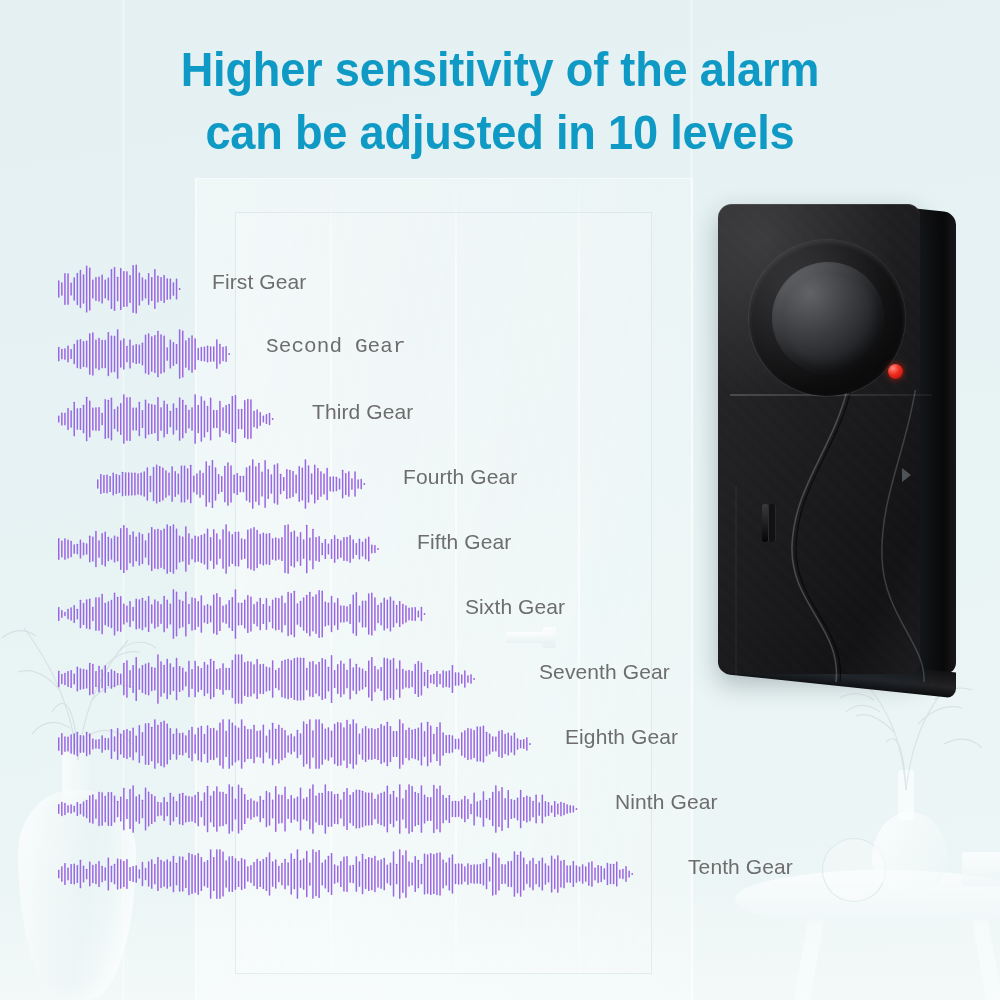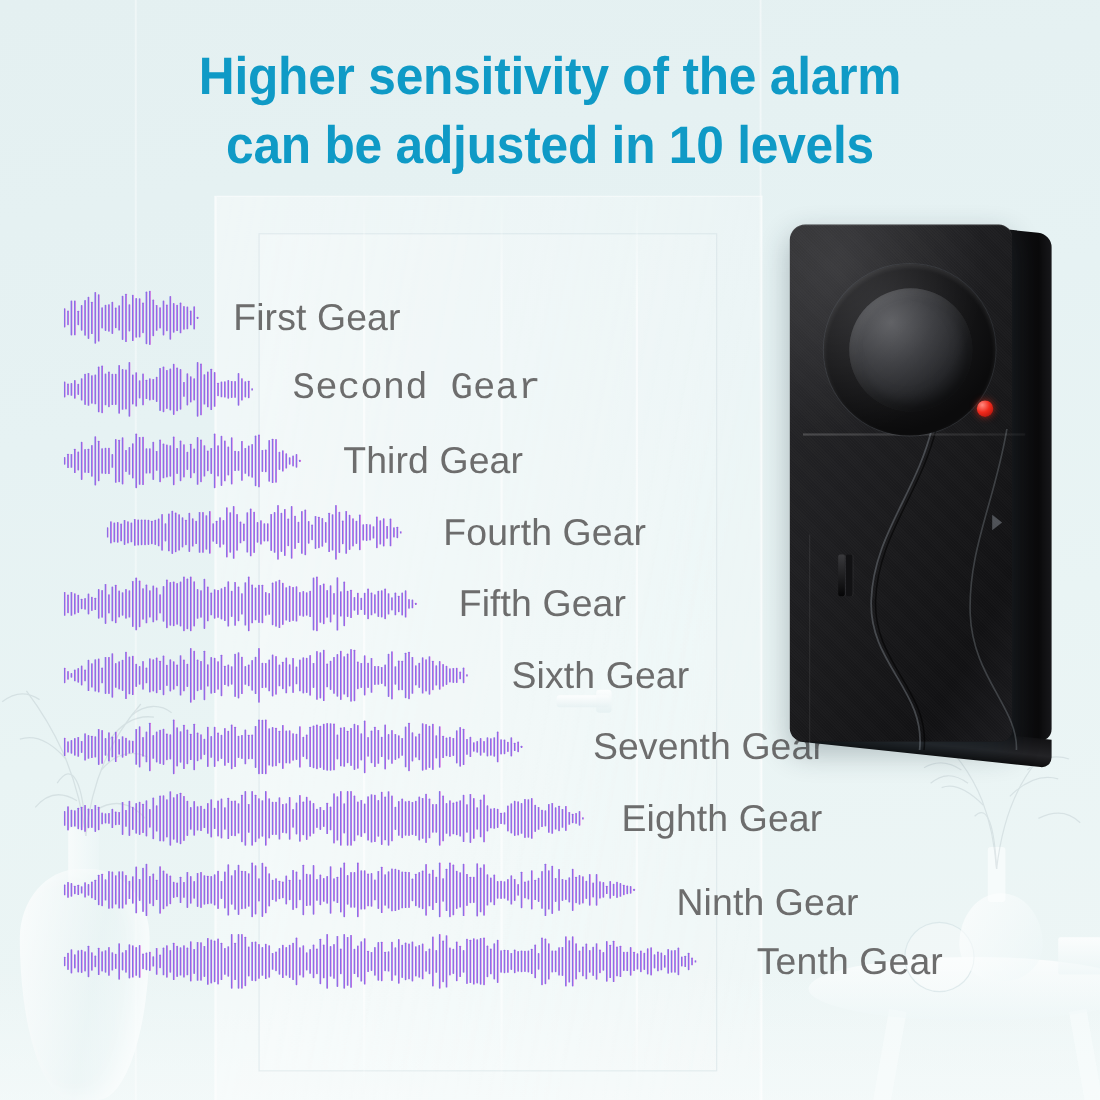--- a/index.html
+++ b/index.html
@@ -58,21 +58,21 @@
     font-family:"Liberation Sans","DejaVu Sans",sans-serif;
     letter-spacing:-.2px;transform:scaleX(.94);transform-origin:center top;}
   .headline .l2{display:block;}
 
   
   .rows{position:absolute;left:0;top:0;width:1000px;height:1000px;}
   .gear-row{position:absolute;left:0;width:1000px;height:60px;}
   .wave{position:absolute;left:58px;top:0;height:60px;}
   .wave svg{display:block;height:60px;}
   .gear-label{position:absolute;top:11px;white-space:nowrap;
-    color:#6d6d6d;font-size:34px;font-weight:400;letter-spacing:.1px;}
+    color:#6d6d6d;font-size:21px;font-weight:400;letter-spacing:.1px;}
 
   
   .device{position:absolute;left:706px;top:196px;width:268px;height:488px;}
   .dev-side{position:absolute;left:196px;top:14px;width:54px;height:462px;
     border-radius:4px 12px 12px 6px;
     background:linear-gradient(to right,#1d1d1f,#101012 42%,#0a0a0b 78%,#17171a);
     transform:skewY(6deg);}
   .dev-front{position:absolute;left:12px;top:8px;width:202px;height:470px;border-radius:14px 12px 10px 12px;
     background:linear-gradient(118deg,#2b2b2e 0%,#222225 26%,#19191b 58%,#121214 82%,#1b1b1e 100%);
     box-shadow:0 10px 26px rgba(30,50,60,.30), inset 0 1px 0 rgba(255,255,255,.10);}
@@ -1213,21 +1213,21 @@
             <rect x="496.00" y="19.02" width="1.5" height="15.96" rx="0.6" fill="url(#g9)"></rect>
             <rect x="499.10" y="21.48" width="1.5" height="11.03" rx="0.6" fill="url(#g9)"></rect>
             <rect x="502.20" y="19.69" width="1.5" height="14.62" rx="0.6" fill="url(#g9)"></rect>
             <rect x="505.30" y="20.70" width="1.5" height="12.60" rx="0.6" fill="url(#g9)"></rect>
             <rect x="508.40" y="22.23" width="1.5" height="9.54" rx="0.6" fill="url(#g9)"></rect>
             <rect x="511.50" y="23.05" width="1.5" height="7.91" rx="0.6" fill="url(#g9)"></rect>
             <rect x="514.60" y="23.55" width="1.5" height="6.91" rx="0.6" fill="url(#g9)"></rect>
             <rect x="517.70" y="25.90" width="1.5" height="2.20" rx="0.6" fill="url(#g9)"></rect>
           </svg>
         </div>
-        <div class="gear-label" style="left: 615px; margin-top: 12px;">Ninth Gear</div>
+        <div class="gear-label" style="left: 615px;">Ninth Gear</div>
       </div>
       <div class="gear-row" style="top: 844px;">
         <div class="wave">
           <svg width="576.6" height="54" viewBox="0 0 576.6 54">
             <defs>
               <linearGradient id="g10" x1="0" y1="0" x2="1" y2="0">
                 <stop offset="0%" stop-color="#6f74e6"></stop>
                 <stop offset="45%" stop-color="#8a6fe6"></stop>
                 <stop offset="100%" stop-color="#d24fdb"></stop>
               </linearGradient>

